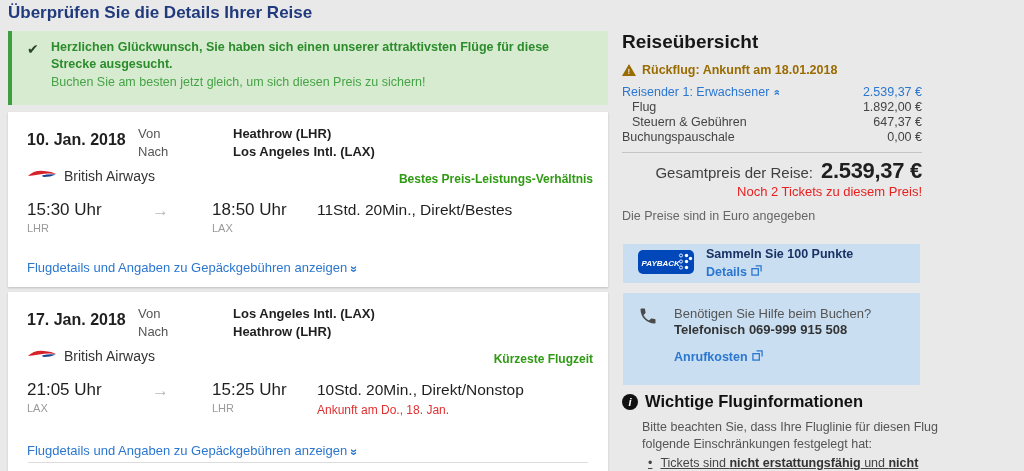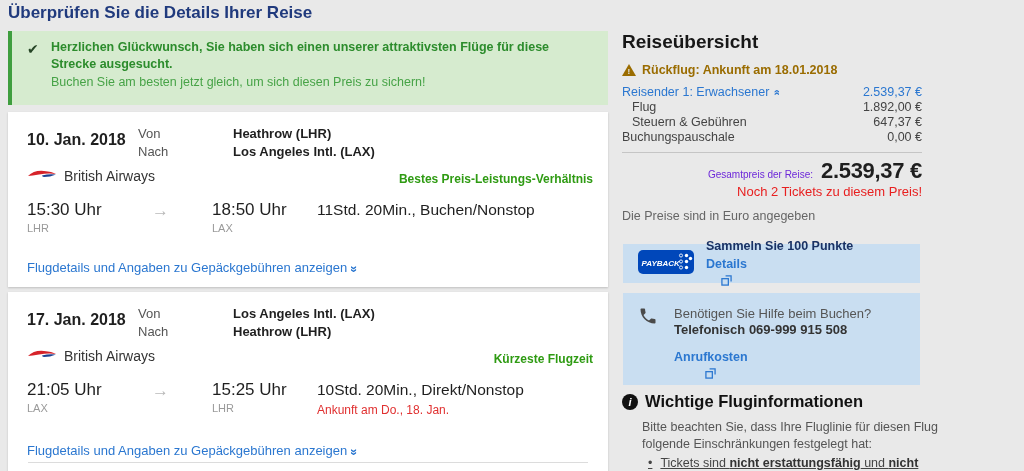--- a/index.html
+++ b/index.html
@@ -61,30 +61,30 @@
   .s-rows{position:absolute;left:622px;top:85px;width:300px;font-size:12.5px;line-height:15px;}
   .s-row{display:flex;justify-content:space-between;}
   .s-row-traveler{color:#2b77d0;}
   .s-row-traveler .lbl{cursor:pointer;}
   .s-row .indent{padding-left:10px;}
   .s-row .lbl{color:inherit;}
   .s-row-sub{color:#444;}
   .s-divider{position:absolute;left:622px;top:152px;width:300px;border-top:1px solid #c5c5c5;}
   .s-total{position:absolute;left:622px;top:158px;width:300px;text-align:right;}
   .s-total-line{display:flex;justify-content:flex-end;align-items:baseline;gap:8px;}
-  .s-total-label{font-size:10px;color:#6d28d9;}
+  .s-total-label{font-size:15px;color:#404040;}
   .s-total-value{font-size:22px;font-weight:bold;color:#1f1f1f;letter-spacing:-0.3px;}
   .s-tickets{font-size:13px;color:#e82020;margin-top:0;}
   .s-euronote{position:absolute;left:622px;top:209px;font-size:12.5px;color:#666;}
 
   .side-box{position:absolute;left:623px;width:297px;background:#c9def1;box-sizing:border-box;}
   .payback-box{top:244px;height:39px;display:flex;align-items:center;padding-left:15px;gap:12px;}
   .pb-bold{font-size:12.5px;font-weight:bold;color:#1a3264;line-height:15px;}
   .pb-link,.hb-link{font-size:12.5px;font-weight:bold;color:#2b77d0;display:inline-flex;
-                    align-items:center;gap:4px;flex-direction:column;}
+                    align-items:center;gap:4px;}
   .help-box{top:293px;height:92px;padding:13px 0 0 15px;}
   .help-inner{display:flex;gap:16px;}
   .hb-q{font-size:13px;color:#555;line-height:15px;}
   .hb-phone{font-size:13px;font-weight:bold;color:#333;margin-top:1px;}
   .hb-linkrow{margin-top:10px;}
 
   .i-title{position:absolute;left:622px;top:392px;display:flex;align-items:center;gap:7px;
            font-size:16.5px;font-weight:bold;color:#111;}
   .info-icon{width:16px;height:16px;border-radius:50%;background:#111;color:#fff;
              display:inline-flex;align-items:center;justify-content:center;
@@ -134,21 +134,21 @@
     <div class="t-col1">
       <div class="t-time">15:30 Uhr</div>
       <div class="t-code">LHR</div>
     </div>
     <div class="t-arrow">→</div>
     <div class="t-col2">
       <div class="t-time">18:50 Uhr</div>
       <div class="t-code">LAX</div>
     </div>
     <div class="t-col3">
-      <div class="t-duration">11Std. 20Min., Buchen/Nonstop</div>
+      <div class="t-duration">11Std. 20Min., Direkt/Bestes</div>
     </div>
   </div>
   <a class="c-link">
     <span>Flugdetails und Angaben zu Gepäckgebühren anzeigen</span>
     <span class="chev">»</span>
   </a>
 </div>
 
 <div class="card card2">
   <div class="c-date">17. Jan. 2018</div>

